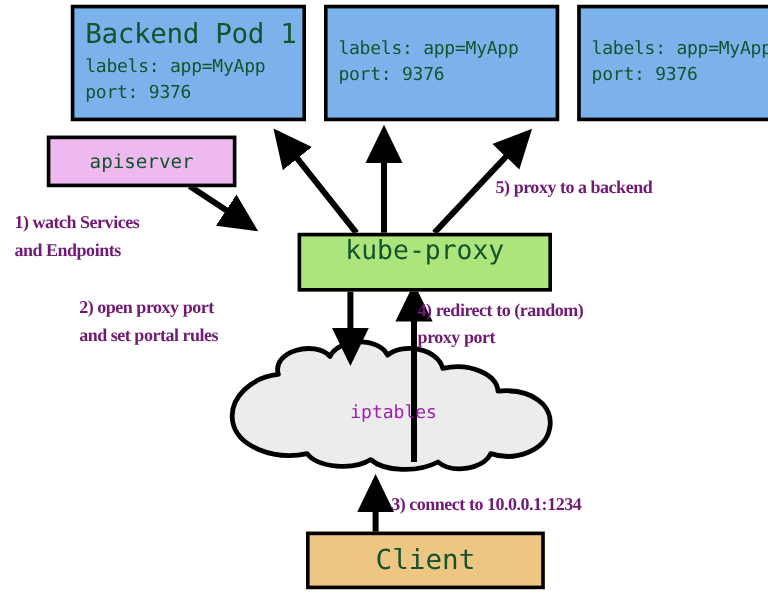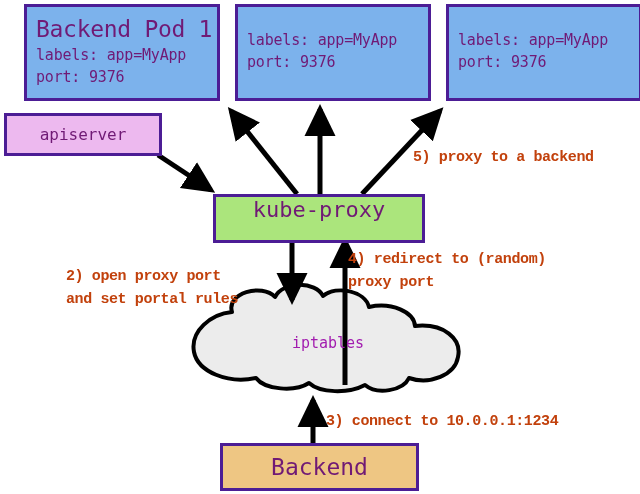--- a/index.html
+++ b/index.html
@@ -18,27 +18,28 @@
   svg.layer {
     position: absolute;
     left: 0;
     top: 0;
     width: 640px;
     height: 494px;
   }
   .node {
     position: absolute;
     box-sizing: border-box;
-    border: 3px solid #4c1d95;
+    border: 3px solid #000000;
     display: flex;
     flex-direction: column;
     justify-content: center;
     font-family: "DejaVu Sans Mono", "Liberation Mono", monospace;
-    color: #701a75;
+    color: #14532d;
     z-index: 3;
+    margin-left: 35px;
   }
   .pod {
     background: #7cb2ec;
     padding: 4px 9px 7px 9px;
   }
   .pod-title {
     font-size: 23px;
     line-height: 30px;
     letter-spacing: -0.3px;
     white-space: nowrap;
@@ -97,31 +98,31 @@
     text-align: center;
     font-size: 15px;
     line-height: 20px;
     color: #a21caf;
     z-index: 4;
     font-family: "DejaVu Sans Mono", "Liberation Mono", monospace;
   }
 
   .ann {
     position: absolute;
-    font-family: Liberation Mono, monospace;
+    font-family: Liberation Serif, serif;
     font-weight: bold;
     font-size: 15px;
     line-height: 23px;
     letter-spacing: -0.4px;
-    color: #c2410c;
+    color: #701a75;
     white-space: pre;
     z-index: 4;
   }
   #ann1 { left: 12px;  top: 175px; }
-  #ann2 { left: 66px;  top: 246px; margin-top: 19px; }
+  #ann2 { left: 66px;  top: 246px; }
   #ann3 { left: 326px; top: 410px; }
   #ann4 { left: 348px; top: 248px; }
   #ann5 { left: 413px; top: 146px; }
 </style>
 </head>
 <body>
 
 <div id="canvas">
 
   <svg class="layer" viewBox="0 0 640 494">
@@ -181,23 +182,25 @@
     <div class="label">apiserver</div>
   </div>
 
   <div class="node" id="kubeproxy">
     <div class="label">kube-proxy</div>
   </div>
 
   <div class="cloud-label">iptables</div>
 
   <div class="node" id="client">
-    <div class="label">Backend</div>
-  </div>
-
+    <div class="label">Client</div>
+  </div>
+
+  <div class="ann" id="ann1">1) watch Services
+and Endpoints</div>
   <div class="ann" id="ann2">2) open proxy port
 and set portal rules</div>
   <div class="ann" id="ann3">3) connect to 10.0.0.1:1234</div>
   <div class="ann" id="ann4">4) redirect to (random)
 proxy port</div>
   <div class="ann" id="ann5">5) proxy to a backend</div>
 
 </div>
 
 </body></html>

